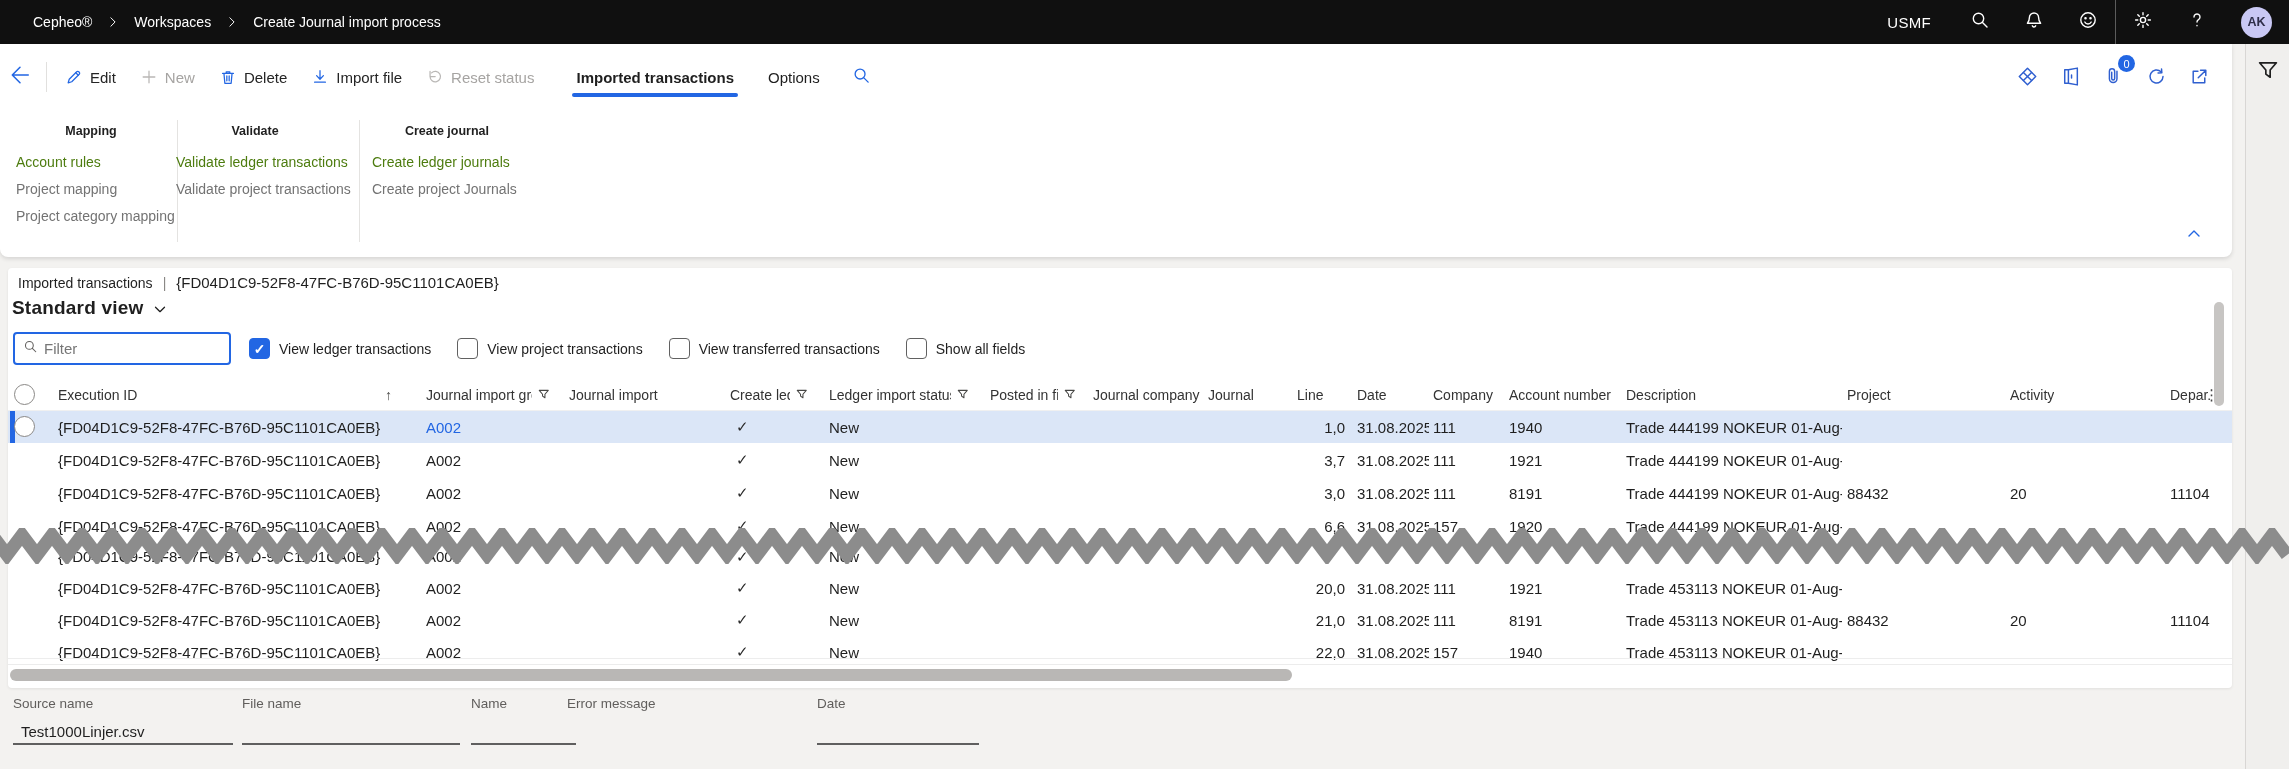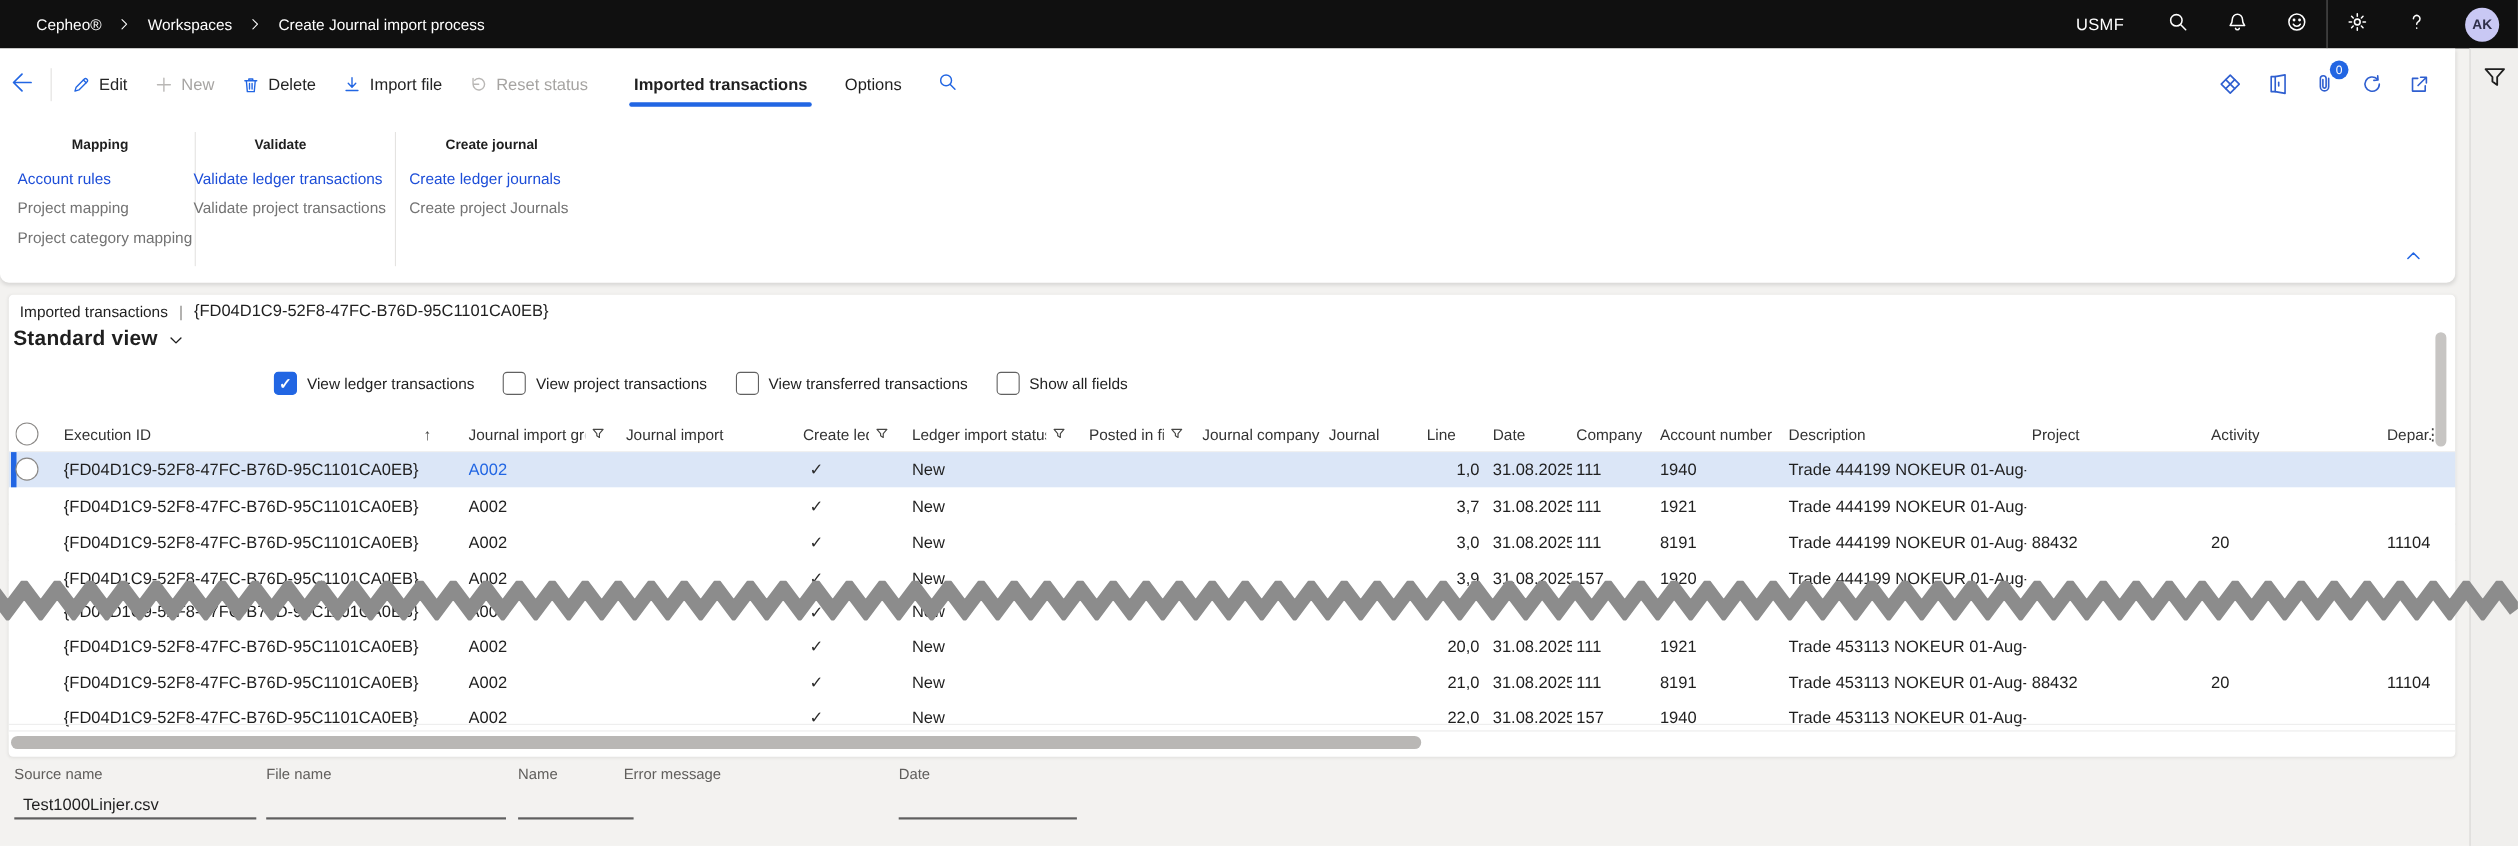--- a/index.html
+++ b/index.html
@@ -37,21 +37,21 @@
 
   #ribbon-right { position:absolute; right:18px; top:18px; display:flex; align-items:center; gap:14px; }
   .rr-icon { position:relative; color:#2f5fd0; cursor:pointer; display:flex; padding:4px; }
   .rr-badge { position:absolute; top:-7px; right:-7px; min-width:17px; height:17px; border-radius:9px;
               background:#2266e3; color:#fff; font-size:11px; display:flex; align-items:center; justify-content:center; }
 
   #groups { position:absolute; left:0; top:72px; height:135px; width:800px; }
   .grp { position:absolute; top:0; }
   .grp-title { font-size:12.5px; font-weight:bold; text-align:center; padding-top:8px; }
   .grp-items { margin-top:11px; }
-  .grp-item { font-size:14px; line-height:27px; cursor:pointer; color:#1d4ed8; white-space:nowrap; }
+  .grp-item { font-size:14px; line-height:27px; cursor:pointer; color:#4d7c0f; white-space:nowrap; }
   .grp-item.disabled { color:#737373; cursor:default; }
   .grp-sep { position:absolute; top:4px; width:1px; height:122px; background:#e4e3e1; }
   #collapse-ribbon { position:absolute; right:28px; bottom:10px; color:#2266e3; cursor:pointer; }
 
   
   #side-rail { position:absolute; left:2245px; top:44px; width:44px; height:725px; background:#f0efed;
                border-left:1px solid #d8d6d4; }
   #side-rail .funnel { margin:14px auto 0 auto; width:24px; color:#1f1f1f; cursor:pointer; display:block; }
 
   
@@ -300,20 +300,27 @@
     <span class="rec">{FD04D1C9-52F8-47FC-B76D-95C1101CA0EB}</span>
   </div>
   <div id="view-row">
     <span class="vname">Standard view</span>
     <span class="vchev"><span><svg width="18" height="18" viewBox="0 0 20 20" fill="none" stroke="currentColor" stroke-width="1.4" stroke-linecap="round" stroke-linejoin="round">
             <path d="M5 8 l5 5 5-5"></path>
           </svg></span></span>
   </div>
 
   <div id="filter-row">
+    <div id="filter-box">
+      <span><svg width="15" height="15" viewBox="0 0 20 20" fill="none" stroke="currentColor" stroke-width="1.4" stroke-linecap="round" stroke-linejoin="round">
+            <circle cx="8.5" cy="8.5" r="5.2"></circle>
+            <path d="M12.5 12.5 L17 17"></path>
+          </svg></span>
+      <input id="filter-input" placeholder="Filter" style="">
+    </div>
     <div id="checkboxes">
         <div class="cb">
           <div class="cb-box checked">✓</div>
           <div class="cb-label">View ledger transactions</div>
         </div>
         <div class="cb">
           <div class="cb-box"></div>
           <div class="cb-label">View project transactions</div>
         </div>
         <div class="cb">
@@ -461,21 +468,21 @@
         </div>
         <div class="grow" style="top: 99px; height: 32px;">
           <div class="gcell" style="left: 50px; width: 334px;">{FD04D1C9-52F8-47FC-B76D-95C1101CA0EB}</div>
           <div class="gcell" style="left: 418px; width: 126px;">A002</div>
           <div class="gcell" style="left: 561px; width: 150px;"></div>
           <div class="gcell check" style="left: 722px; width: 80px; padding-left: 6px;">✓</div>
           <div class="gcell" style="left: 821px; width: 142px;">New</div>
           <div class="gcell" style="left: 982px; width: 88px;"></div>
           <div class="gcell" style="left: 1085px; width: 110px;"></div>
           <div class="gcell" style="left: 1200px; width: 92px;"></div>
-          <div class="gcell" style="left: 1289px; width: 48px; justify-content: flex-end;">3,9</div>
+          <div class="gcell" style="left: 1289px; width: 48px; justify-content: flex-end;">6,6</div>
           <div class="gcell" style="left: 1349px; width: 72px;">31.08.2025</div>
           <div class="gcell" style="left: 1425px; width: 66px;">157</div>
           <div class="gcell" style="left: 1501px; width: 112px;">1920</div>
           <div class="gcell" style="left: 1618px; width: 216px;">Trade 444199 NOKEUR 01-Aug-...</div>
           <div class="gcell" style="left: 1839px; width: 150px;"></div>
           <div class="gcell" style="left: 2002px; width: 150px;"></div>
           <div class="gcell" style="left: 2162px; width: 42px;"></div>
         </div>
         <div class="grow" style="top: 130px; height: 31px;">
           <div class="gcell" style="left: 50px; width: 334px;">{FD04D1C9-52F8-47FC-B76D-95C1101CA0EB}</div>

